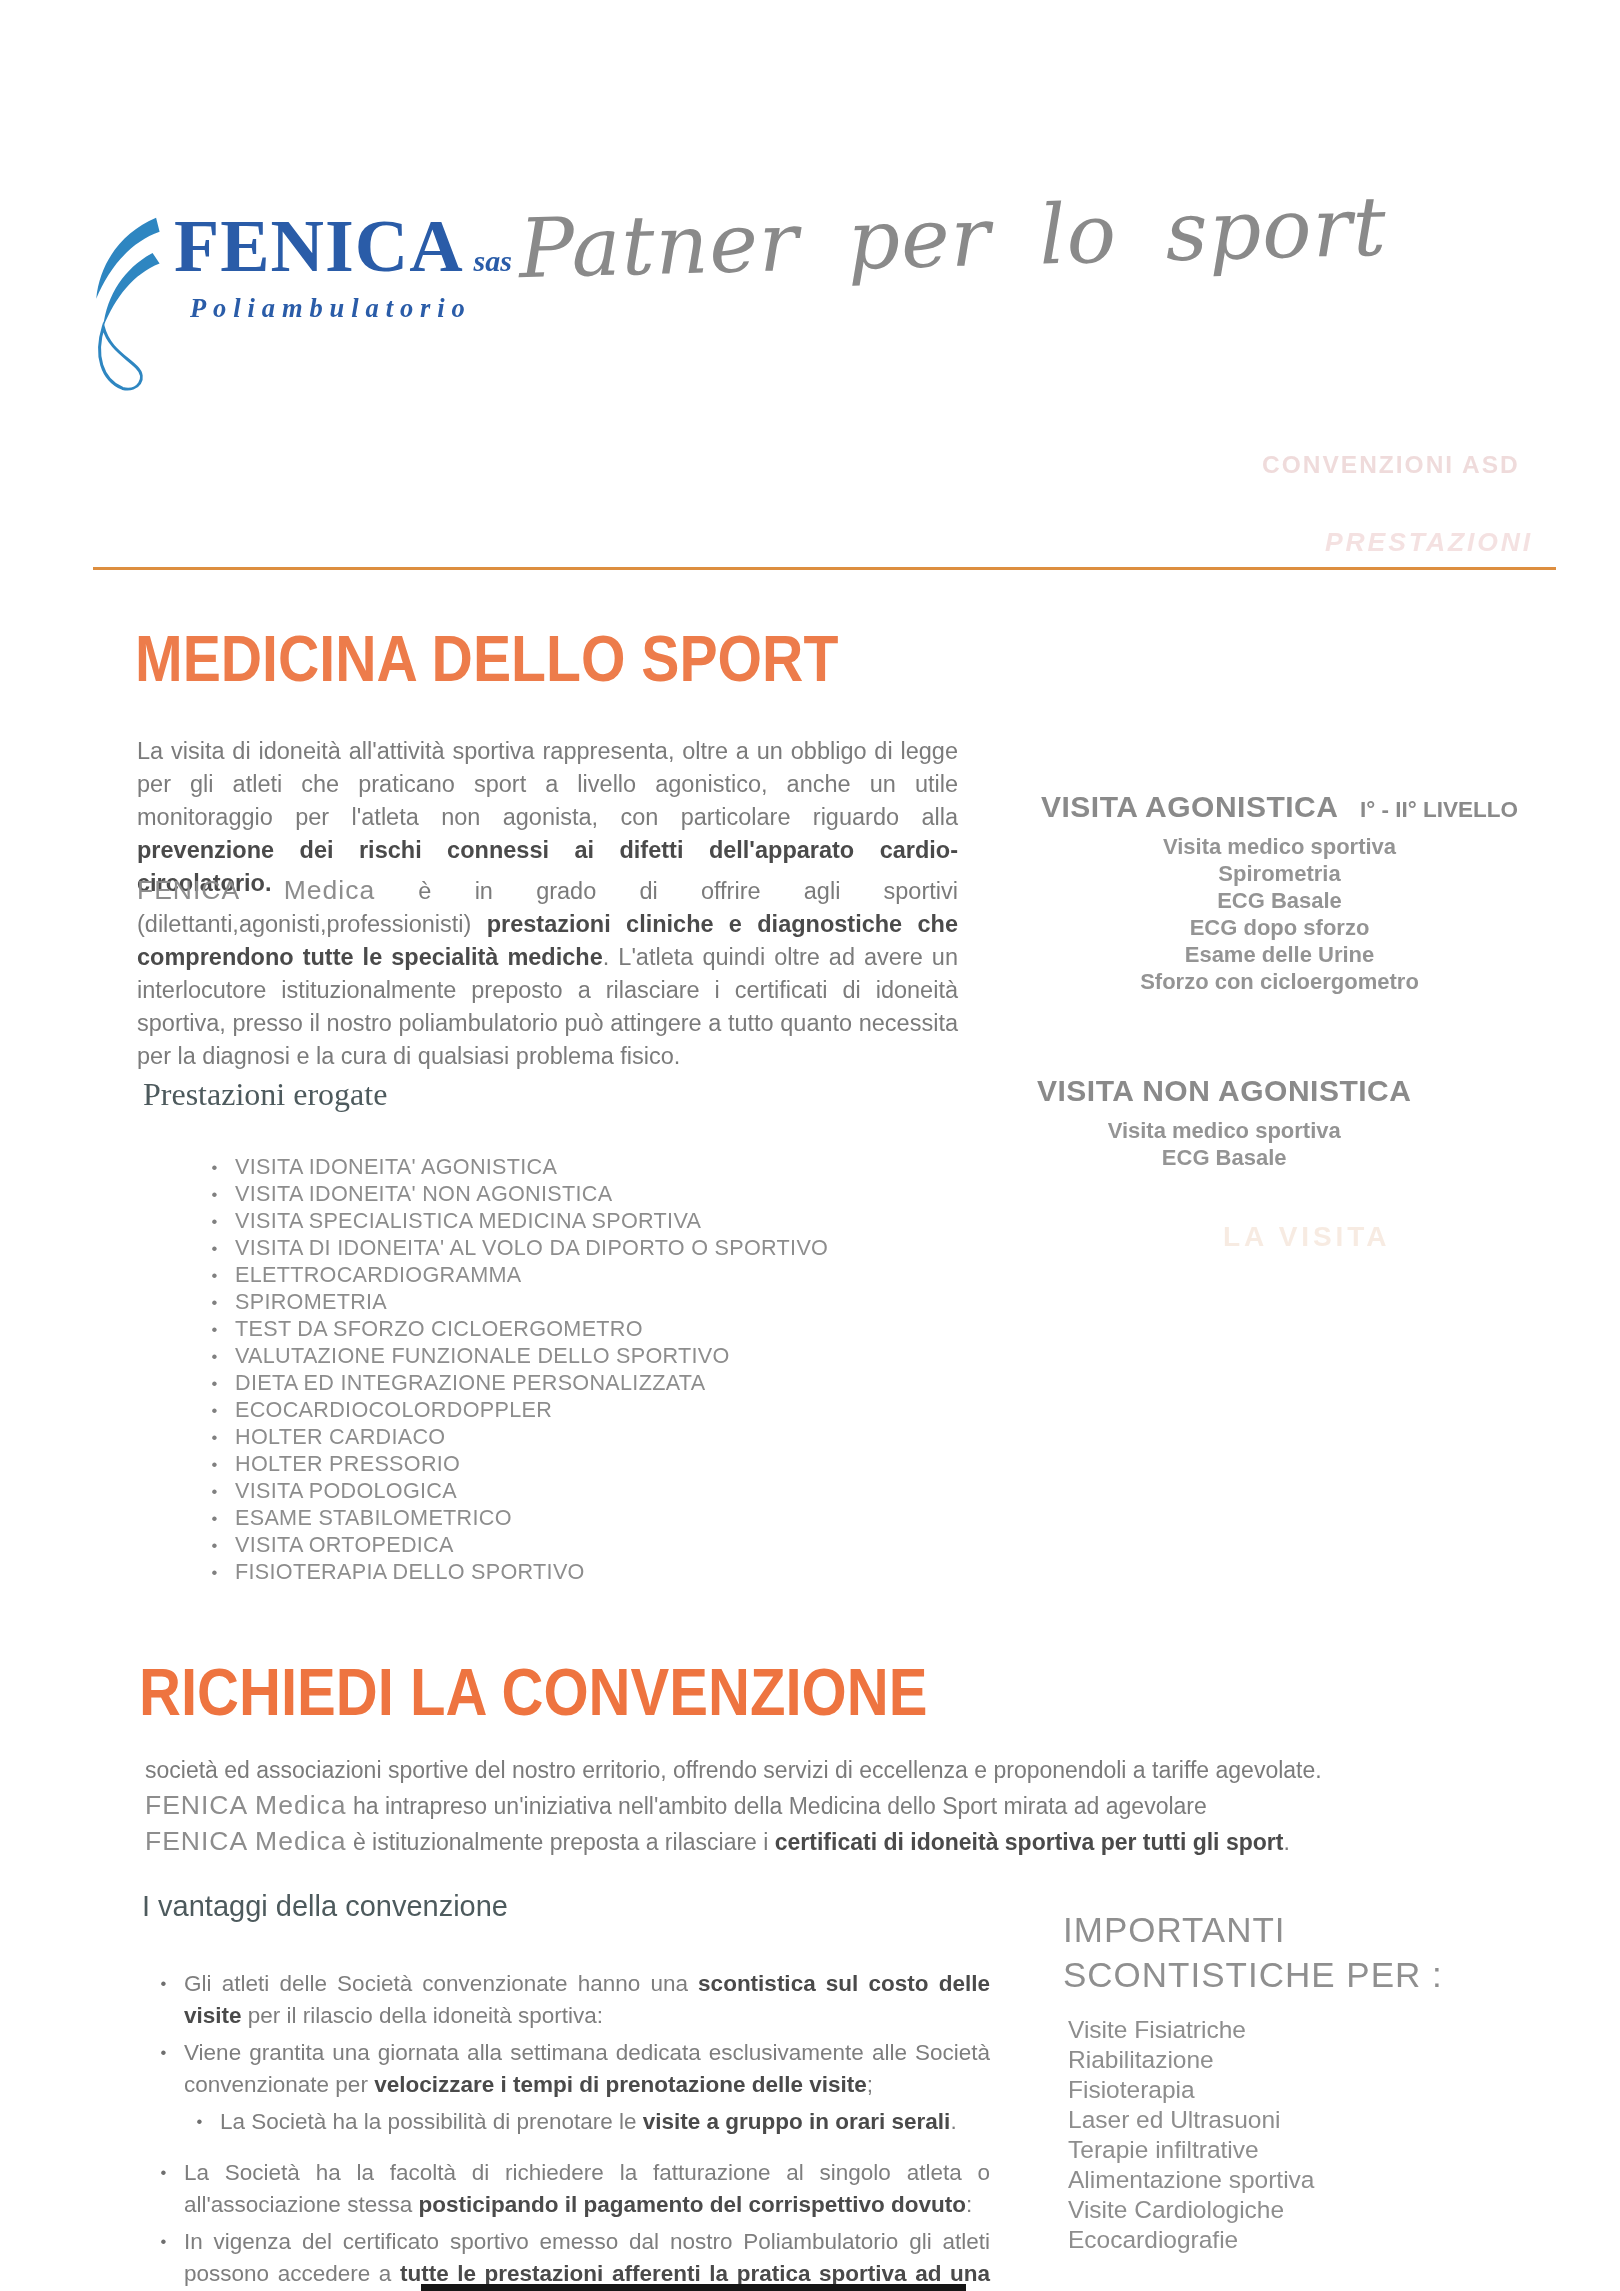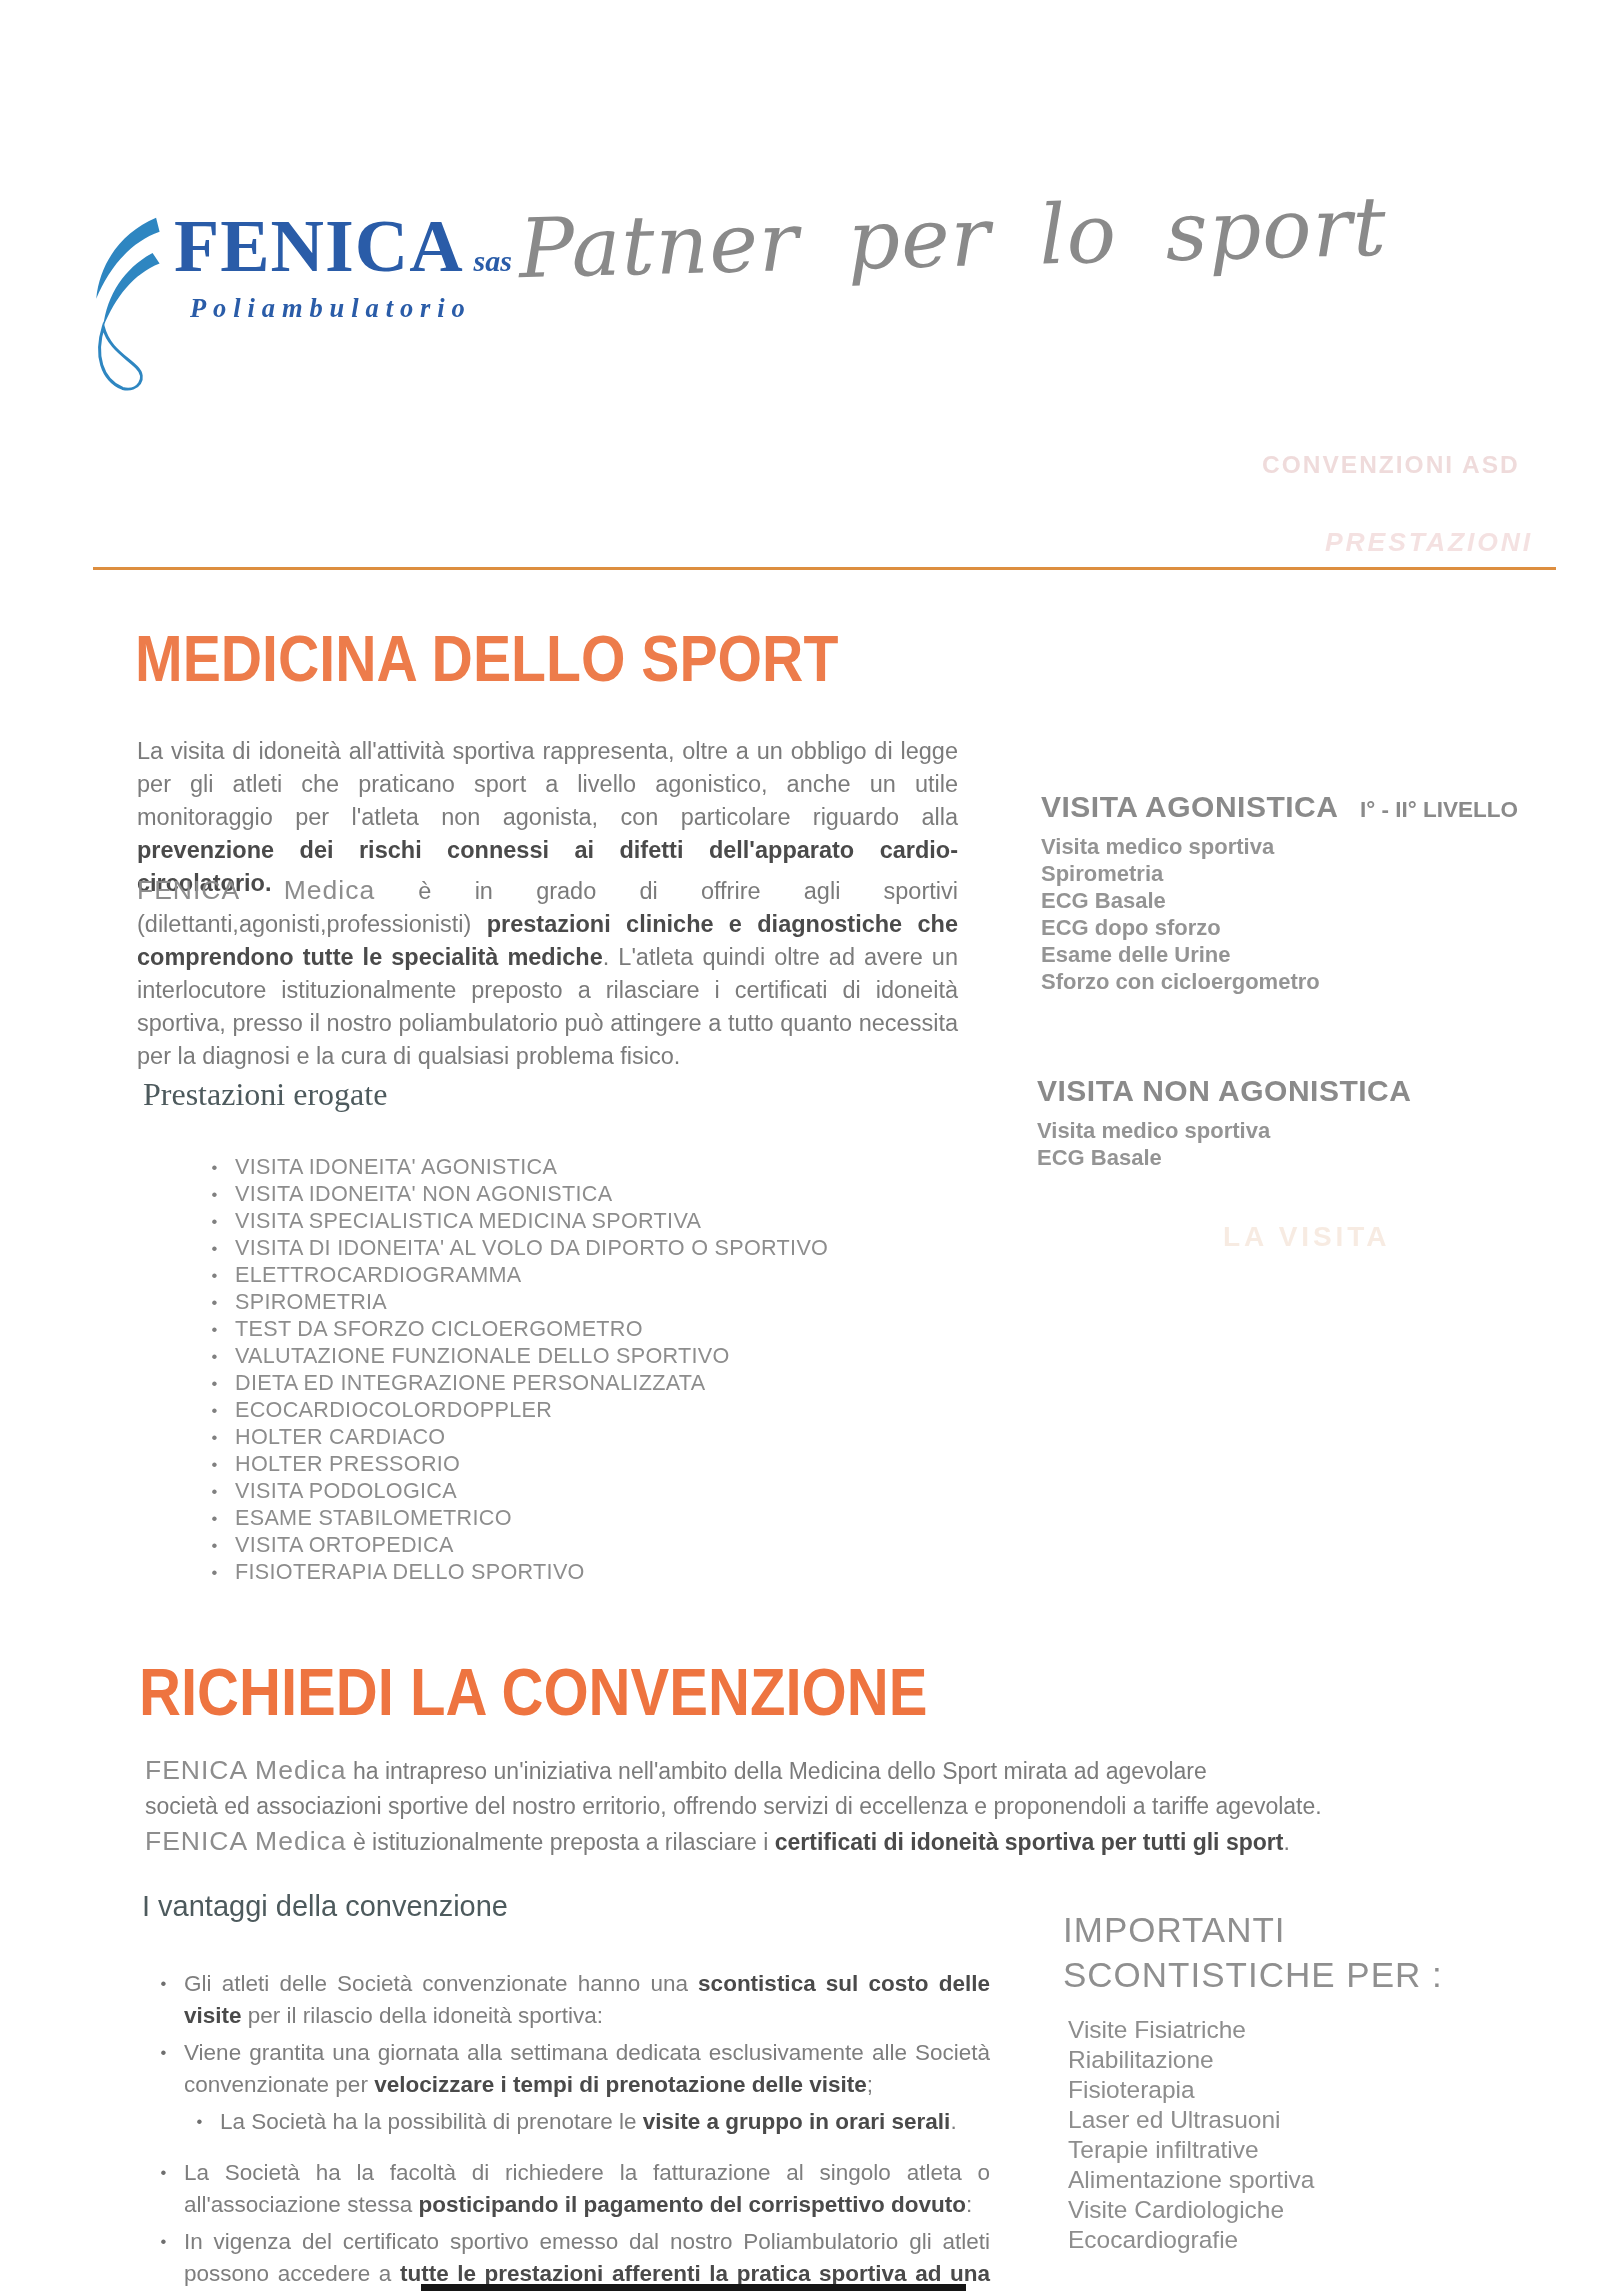--- a/index.html
+++ b/index.html
@@ -51,21 +51,21 @@
     font-size:23.5px;line-height:33px;color:#7b7b7b;text-align:justify;
   }
   .p1{top:735px;}
   .p2{top:874px;}
   .seg-b{font-weight:bold;color:#4a4a4a;text-align:right;}
   .brand-inline{font-size:26.5px;color:#8d8d8d;letter-spacing:1px;}
   
   .panel{position:absolute;white-space:nowrap;}
   .panel-title{font-size:30px;font-weight:bold;color:#8a8a8a;letter-spacing:0.5px;}
   .panel-level{font-size:22.5px;font-weight:bold;color:#8a8a8a;margin-left:21.6px;}
-  .panel-items{margin-top:8.8px;}
+  .panel-items{margin-top:8.8px;text-align:center;}
   .panel-item{font-size:22px;font-weight:bold;color:#949494;line-height:27px;}
   .agonistica{left:1041px;top:790px;}
   .non-agonistica{left:1037px;top:1074px;}
   
   .h-slate{position:absolute;color:#4d5a5d;white-space:nowrap;}
   .h-prestazioni{left:143px;top:1076px;font-size:32px;font-family:Liberation Serif, serif;}
   .prest-list{position:absolute;left:235px;top:1153px;}
   .prest-item{
     position:relative;font-size:21.6px;line-height:27px;color:#8d8d8d;
     letter-spacing:0.3px;white-space:nowrap;
@@ -167,24 +167,24 @@
     <div class="panel-title">VISITA NON AGONISTICA</div>
     <div class="panel-items">
       <div class="panel-item">Visita medico sportiva</div>
       <div class="panel-item">ECG Basale</div>
     </div>
   </div>
 
   <div class="h-orange h-richiedi">RICHIEDI LA CONVENZIONE</div>
 
   <div class="conv-para">
+    <div class="conv-line">società ed associazioni sportive del nostro  erritorio, offrendo servizi di eccellenza e proponendoli a tariffe agevolate.</div>
     <div class="conv-line">
       <span class="brand-inline">FENICA  Medica</span><span> ha intrapreso un'iniziativa nell'ambito della Medicina dello Sport mirata ad agevolare</span>
     </div>
-    <div class="conv-line">società ed associazioni sportive del nostro  erritorio, offrendo servizi di eccellenza e proponendoli a tariffe agevolate.</div>
     <div class="conv-line">
       <span class="brand-inline">FENICA  Medica</span><span> è istituzionalmente preposta a rilasciare i </span><span class="seg-b">certificati di idoneità sportiva per tutti gli sport</span><span>.</span>
     </div>
   </div>
 
   <div class="h-slate h-vantaggi">I vantaggi della convenzione</div>
 
   <div class="vant-list">
     <div class="vant-item">
       <span>Gli atleti delle Società convenzionate hanno una </span><span class="seg-b">scontistica sul costo delle visite</span><span> per il rilascio della idoneità sportiva:</span>

